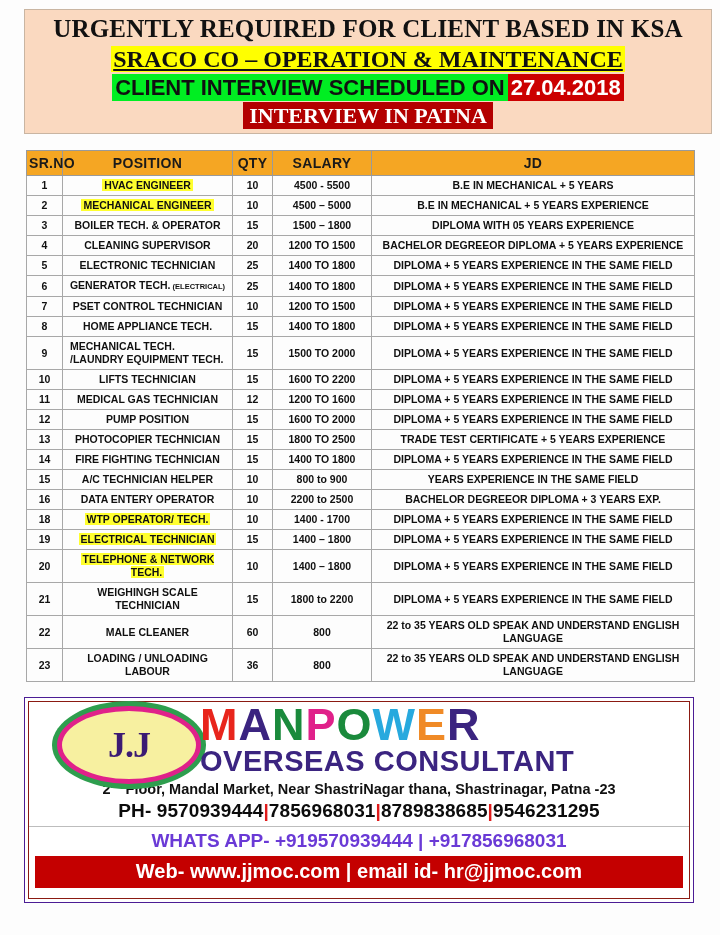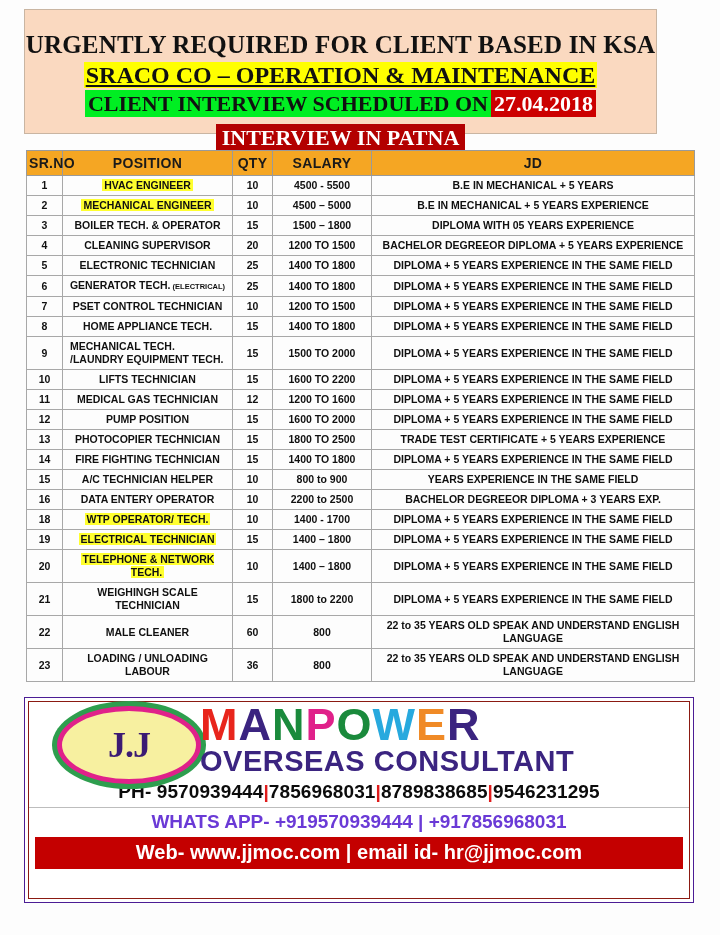--- a/index.html
+++ b/index.html
@@ -6,47 +6,47 @@
   body{
     width:720px;height:935px;
     background:#ffffff;
     font-family:"Liberation Sans", sans-serif;
     overflow:hidden;
   }
   .page{position:relative;width:720px;height:935px;background:#fdfdfd;}
 
   
   .banner{
-    position:absolute;left:24px;top:9px;width:633px;height:125px;
+    position:absolute;left:24px;top:9px;width:688px;height:125px;
     background:#fad9c0;
     border:1px solid #c9b5a2;
     box-sizing:border-box;
     text-align:center;
-    padding-top:20px;
+    padding-top:4px;
   }
   .banner .l1{
     font-family:"Liberation Serif", serif;
     font-weight:bold;font-size:25px;letter-spacing:.2px;color:#111;
     line-height:30px;white-space:nowrap;
   }
   .banner .l2{
     font-family:"Liberation Serif", serif;
     font-weight:bold;font-size:24px;color:#111;line-height:28px;
     white-space:nowrap;margin-top:1px;
   }
   .banner .l2 span{background:#ffff00;text-decoration:underline;padding:0 2px;}
   .banner .l3{
-    font-family:Liberation Serif, serif;
+    font-family:Liberation Sans, sans-serif;
     font-weight:bold;font-size:22px;line-height:26px;white-space:nowrap;margin-top:2px;
   }
   .banner .l3 .grn{background:#00ee22;color:#111;padding:1px 3px;}
   .banner .l3 .red{background:#cc0000;color:#ffffff;padding:1px 3px;}
   .banner .l4{
     font-family:"Liberation Serif", serif;
-    font-weight:bold;font-size:22px;line-height:26px;white-space:nowrap;margin-top:8px;
+    font-weight:bold;font-size:22px;line-height:26px;white-space:nowrap;margin-top:2px;
   }
   .banner .l4 span{background:#b30000;color:#ffffff;padding:1px 6px;}
 
   
   .tablewrap{position:absolute;left:26px;top:150px;width:668px;}
   table.jobs{border-collapse:collapse;width:668px;table-layout:fixed;
              font-family:"Liberation Sans", sans-serif;}
   table.jobs col.c1{width:36px;}
   table.jobs col.c2{width:170px;}
   table.jobs col.c3{width:40px;}
@@ -327,20 +327,21 @@
       <div class="logorow">
         <div class="jj">
           <span>J.J</span>
         </div>
         <div class="brand">
           <div class="mp" id="manpower-word"><span style="color: rgb(232, 37, 28);">M</span><span style="color: rgb(59, 36, 128);">A</span><span style="color: rgb(26, 138, 60);">N</span><span style="color: rgb(224, 33, 138);">P</span><span style="color: rgb(26, 138, 60);">O</span><span style="color: rgb(39, 169, 222);">W</span><span style="color: rgb(240, 138, 38);">E</span><span style="color: rgb(59, 36, 128);">R</span></div>
           <div class="oc">OVERSEAS CONSULTANT</div>
         </div>
       </div>
 
+      <div class="addr"><span>2</span><sup>nd</sup><span> Floor, Mandal Market, Near ShastriNagar thana, Shastrinagar, Patna -23</span></div>
 
       <div class="phline" id="phone-line"><span>PH- </span><span>9570939444</span><span class="sep">|</span><span>7856968031</span><span class="sep">|</span><span>8789838685</span><span class="sep">|</span><span>9546231295</span></div>
 
       <div class="wa">WHATS APP- +919570939444 | +917856968031</div>
 
       <div class="webbar">Web- www.jjmoc.com | email id- hr@jjmoc.com</div>
 
     </div>
   </div>
 

